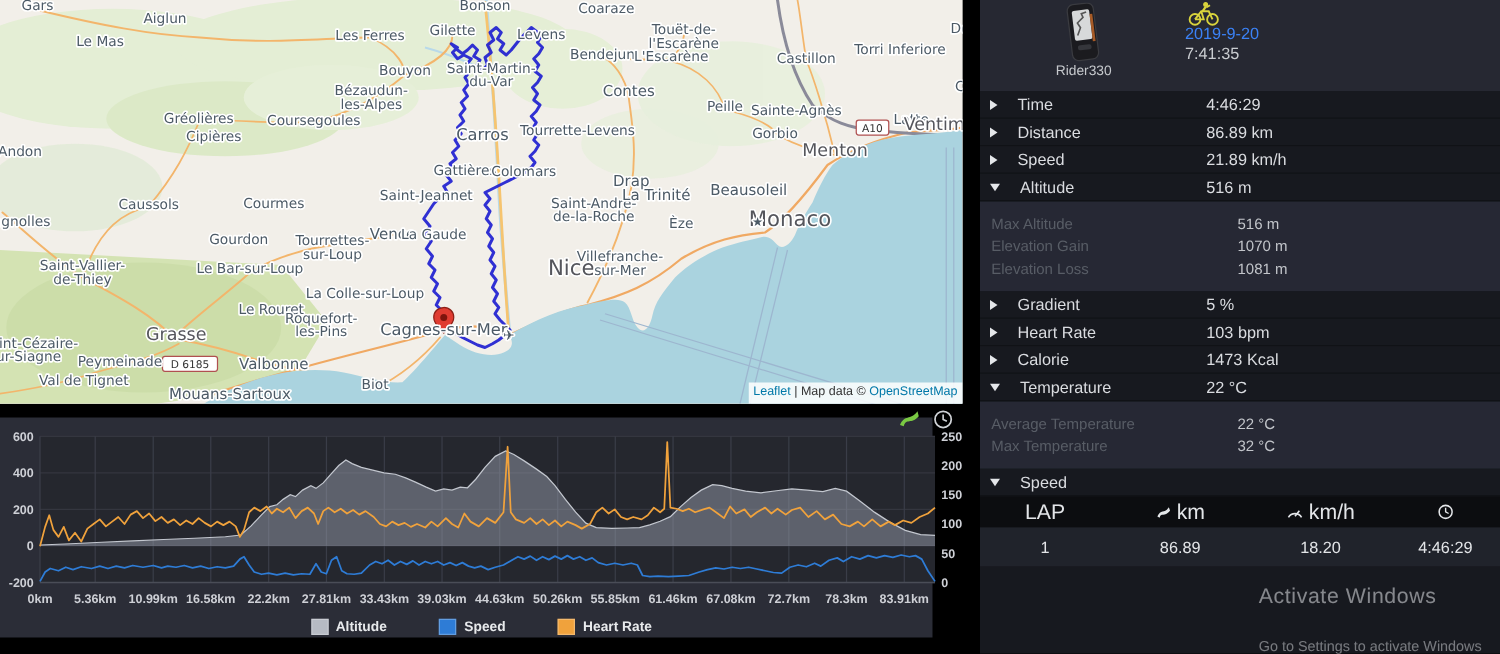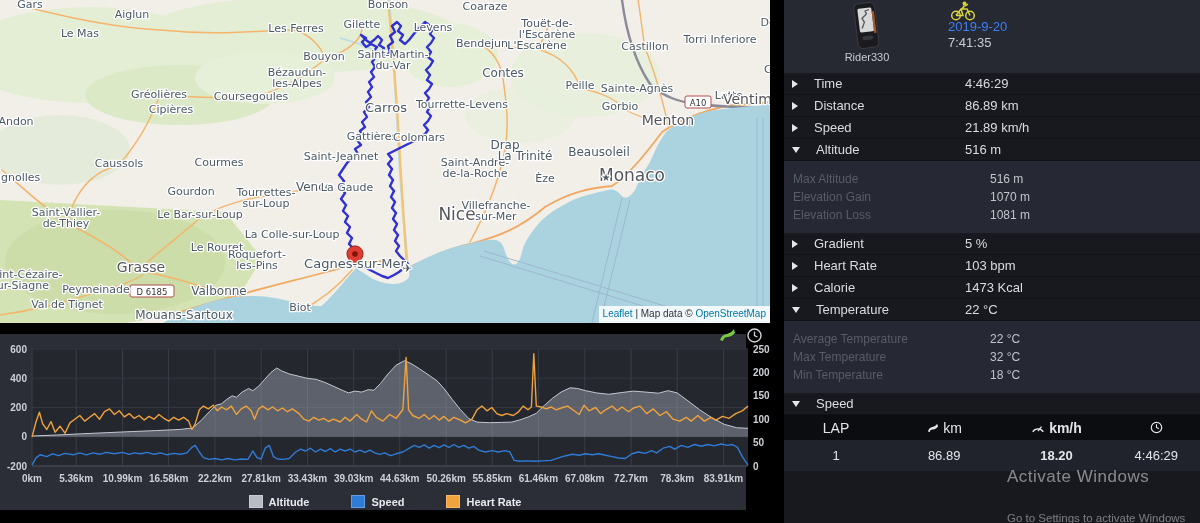--- a/index.html
+++ b/index.html
@@ -42,22 +42,22 @@
   .srow .lab { margin-left:6px; font-size:13px; color:#dadce0; }
   .srow .val { position:absolute; left:181px; font-size:13px; color:#dadce0; }
   .sub { background:#262834; padding:9px 0; }
   .subrow { position:relative; height:18px; display:flex; align-items:center; }
   .subrow .slab { margin-left:9px; font-size:12px; color:#585d66; }
   .subrow .sval { position:absolute; left:206px; font-size:12px; color:#c2c5ca; }
 
   #lap-table {}
   .lap-head { height:25px; background:#0c0d10; display:flex; align-items:center; }
   .lap-row  { height:31px; background:#20232b; display:flex; align-items:center; }
-  .lc { text-align:center; font-size:14px; color:#e3e5e8; display:flex; align-items:center; justify-content:center; gap:4px; }
-  .lc0 { width:25%; } .lc1 { width:27%; } .lc2 { width:27%;font-weight:bold; } .lc3 { width:21%; }
+  .lc { text-align:center; font-size:17px; color:#e3e5e8; display:flex; align-items:center; justify-content:center; gap:4px; }
+  .lc0 { width:25%; } .lc1 { width:27%; } .lc2 { width:27%; } .lc3 { width:21%; }
   .lap-row .lc { font-size:13px; }
 
   
   #wm1 { left:1007px; top:467px; font-size:17px; color:rgba(225,228,232,0.55); letter-spacing:0.5px; }
   #wm2 { left:1007px; top:512px; font-size:11.5px; color:rgba(225,228,232,0.48); }
 
   svg text { font-family:"DejaVu Sans", sans-serif; }
   .axis-t { font-size:10px; font-weight:700; fill:#ced0d6; font-family:"Liberation Sans",sans-serif; }
 </style>
 </head>
@@ -379,24 +379,20 @@
         </div>
         <div class="sub">
           <div class="subrow">
             <span class="slab">Average Temperature</span>
             <span class="sval">22 °C</span>
           </div>
           <div class="subrow">
             <span class="slab">Max Temperature</span>
             <span class="sval">32 °C</span>
           </div>
-          <div class="subrow">
-            <span class="slab">Min Temperature</span>
-            <span class="sval">18 °C</span>
-          </div>
         </div>
         <div class="srow">
           <span class="arrow down"></span>
           <span class="lab">Speed</span>
           <span class="val"></span>
         </div>
       </div>
     <div id="lap-table">
         <div class="lap-head">
           <div class="lc lc0">

